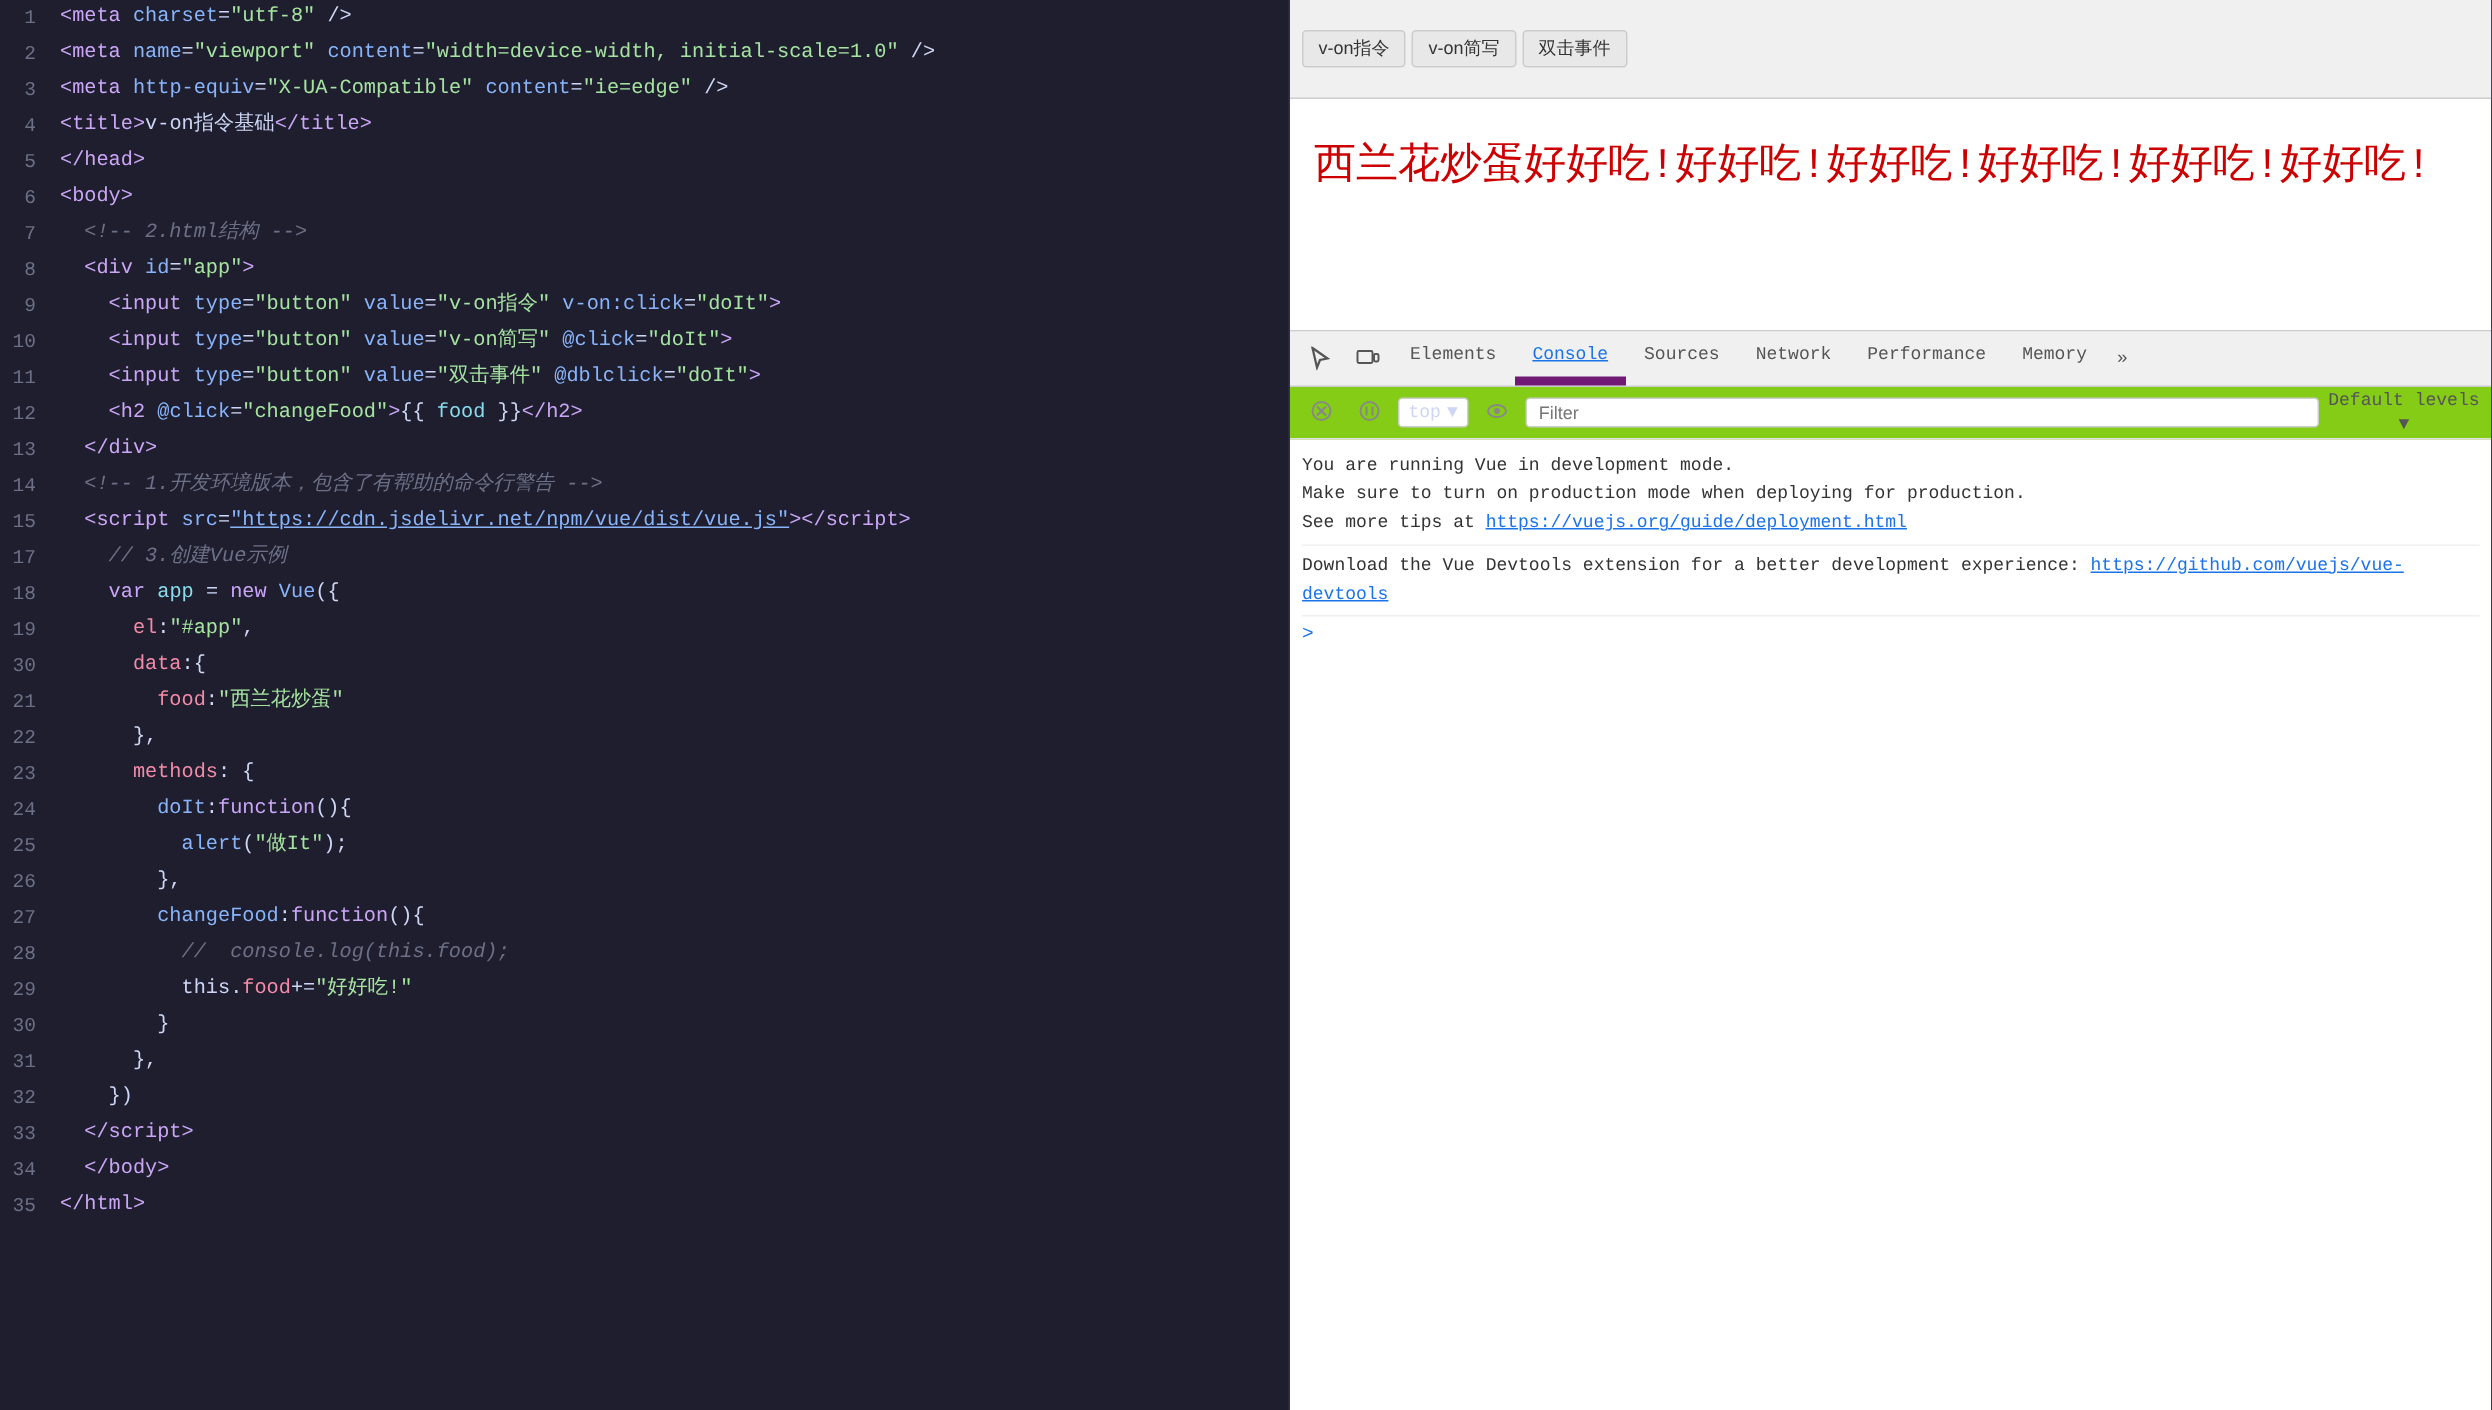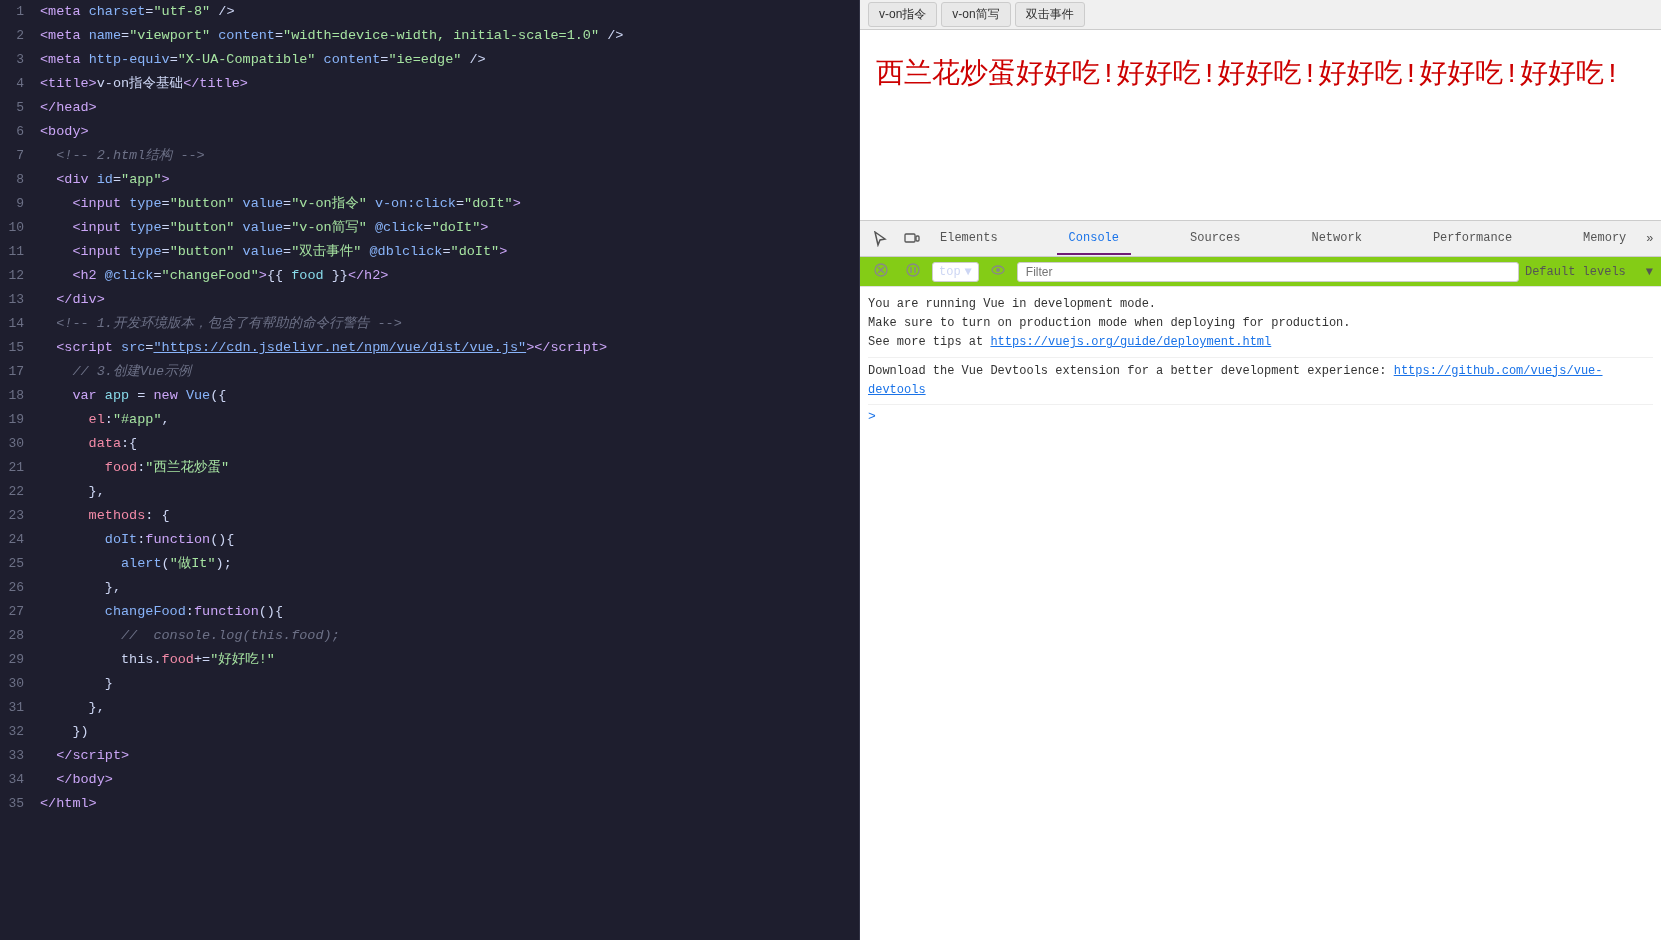--- a/index.html
+++ b/index.html
@@ -70,21 +70,21 @@
       flex: 1;
       background: #ffffff;
       display: flex;
       flex-direction: column;
       overflow: hidden;
     }
 
     .browser-toolbar {
       display: flex;
       align-items: center;
-      padding: 2px 8px;
+      padding: 20px 8px;
       background: #f0f0f0;
       border-bottom: 1px solid #ccc;
       gap: 4px;
     }
 
     .browser-btn {
       padding: 3px 10px;
       background: #e8e8e8;
       border: 1px solid #ccc;
       border-radius: 3px;
@@ -136,21 +136,22 @@
       padding: 8px 12px;
       font-size: 12px;
       color: #555;
       cursor: pointer;
       border-bottom: 2px solid transparent;
       white-space: nowrap;
     }
 
     .devtools-tab.active {
       color: #1a73e8;
-      border-bottom: 2px solid #701a75;
+      border-bottom: 6px solid #701a75;
+      text-decoration: underline;
     }
 
     .devtools-more {
       padding: 6px 8px;
       font-size: 12px;
       color: #555;
       cursor: pointer;
     }
 
     .devtools-console-toolbar {
@@ -189,21 +190,22 @@
       border-radius: 3px;
       padding: 2px 8px;
       font-size: 12px;
     }
 
     .console-levels {
       font-size: 12px;
       color: #555;
       display: flex;
       align-items: center;
-      gap: 20px;
+      gap: 2px;
+      flex-direction: column;
     }
 
     .devtools-console-content {
       flex: 1;
       overflow-y: auto;
       padding: 4px 8px;
       font-family: 'Courier New', Consolas, monospace;
       font-size: 12px;
     }
 
@@ -394,21 +396,21 @@
           <svg width="16" height="16" viewBox="0 0 16 16">
             <path d="M3 1l10 7-5 1-2 5z" fill="none" stroke="#555" stroke-width="1.5"></path>
           </svg>
         </div>
         <div class="devtools-tab-icon">
           <svg width="16" height="16" viewBox="0 0 16 16">
             <rect x="1" y="3" width="10" height="8" rx="1" fill="none" stroke="#555" stroke-width="1.3"></rect>
             <rect x="12" y="5" width="3" height="5" rx="1" fill="none" stroke="#555" stroke-width="1.3"></rect>
           </svg>
         </div>
-        <div id="devtools-tab-list" style="display:flex;gap:47px;">
+        <div id="devtools-tab-list" style="display:flex;">
             <div class="devtools-tab">Elements</div>
             <div class="devtools-tab active">Console</div>
             <div class="devtools-tab">Sources</div>
             <div class="devtools-tab">Network</div>
             <div class="devtools-tab">Performance</div>
             <div class="devtools-tab">Memory</div>
           </div>
         <div class="devtools-more">»</div>
       </div>
 

